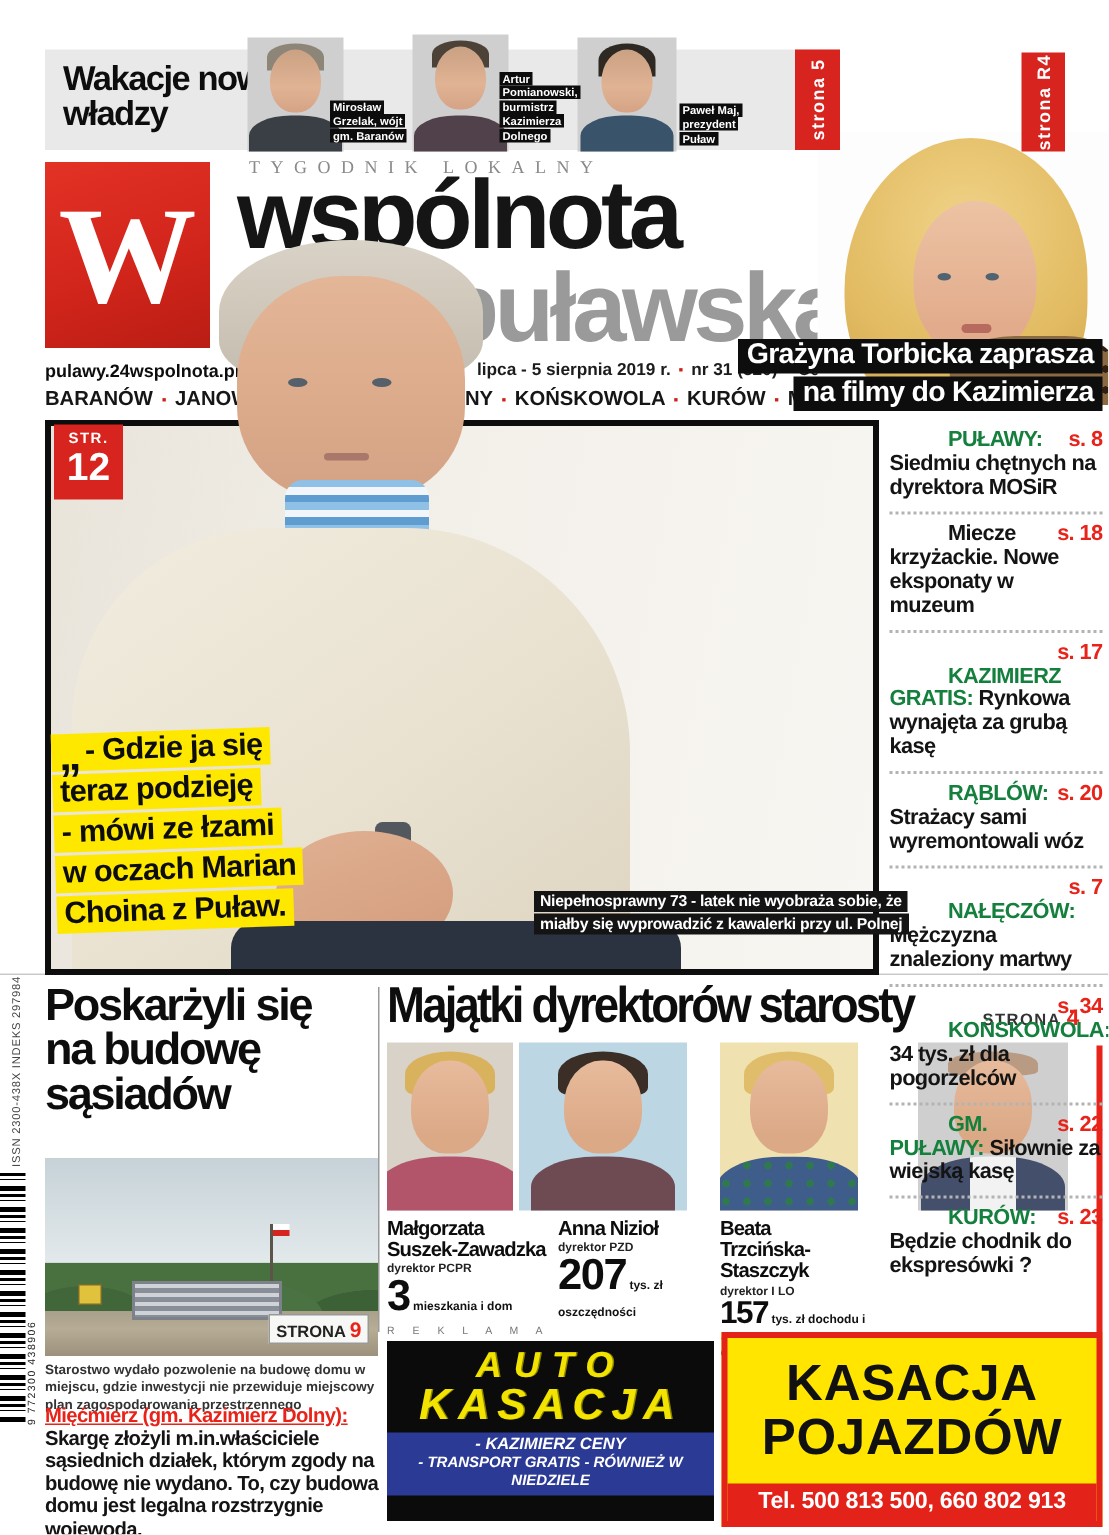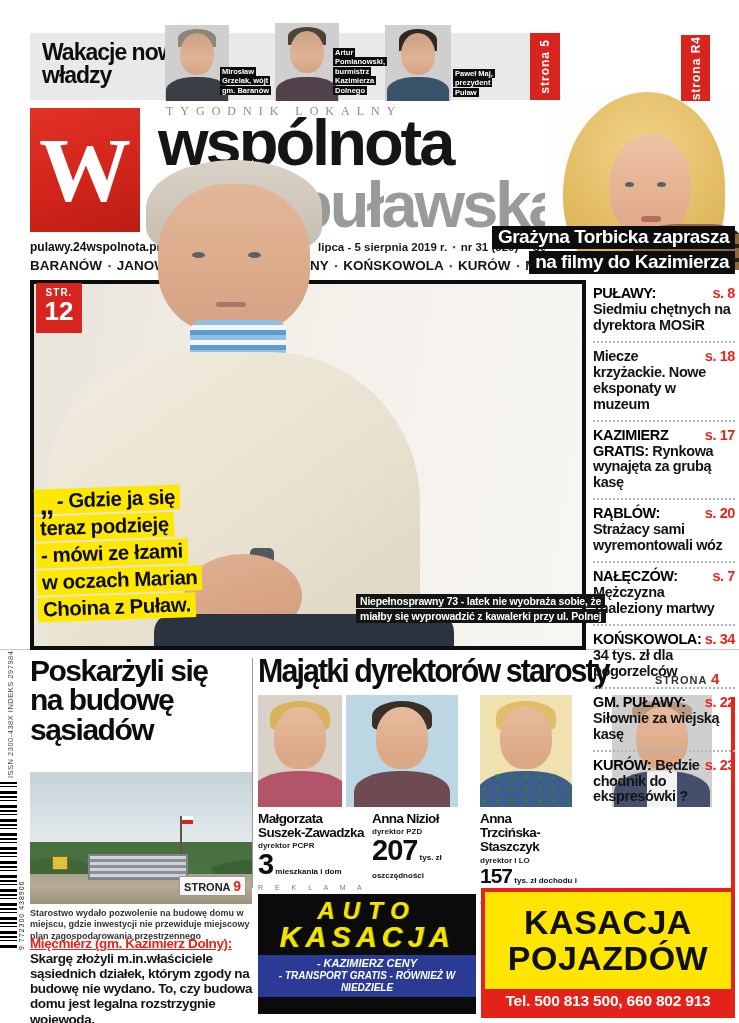--- a/index.html
+++ b/index.html
@@ -90,21 +90,21 @@
   .qmark{font-size:30px;line-height:0.6;vertical-align:-6px;padding-right:3px;}
   .photo-cap{left:356px;top:594px;width:226px;z-index:6;}
   .photo-cap div{display:table;background:#141414;color:#fff;font-size:10.5px;font-weight:700;
       letter-spacing:-0.2px;padding:1px 4px;margin-bottom:1px;white-space:nowrap;}
 
   
   .sidebar{left:593px;top:280px;width:142px;z-index:1;}
   .sb-item{border-bottom:2px dotted #b3b3b3;padding:6px 0 7px;font-size:14.5px;font-weight:700;
       line-height:1.1;letter-spacing:-0.4px;color:#141414;}
   .sb-item:last-child{border-bottom:none;}
-  .sb-town{color:#000000;}
+  .sb-town{color:#15803d;margin-left:39px;}
   .sb-page{float:right;color:#e8231a;}
 
   
   .hrule{left:0px;top:649px;width:739px;height:1px;background:#c9c9c9;}
   .vdiv{left:252px;top:658px;width:1px;height:230px;background:#9a9a9a;}
   .redv{left:731px;top:697px;width:4px;height:191px;background:#e8231a;}
 
   
   .lstory-h{left:30px;top:656px;width:224px;font-size:30px;font-weight:900;line-height:0.98;
       letter-spacing:-1.5px;color:#0d0d0d;}
@@ -365,21 +365,21 @@
 Suszek-Zawadzka</div>
     <div class="dir-role">dyrektor PCPR</div>
     <div><span class="dir-big">3</span><span class="dir-small"> mieszkania i dom</span></div>
   </div>
   <div class="abs dir-info" style="left:372px;">
     <div class="dir-name" style="white-space:pre-line;">Anna Nizioł</div>
     <div class="dir-role">dyrektor PZD</div>
     <div><span class="dir-big">207</span><span class="dir-small"> tys. zł oszczędności</span></div>
   </div>
   <div class="abs dir-info" style="left:480px;width:118px;">
-    <div class="dir-name" style="white-space:pre-line;">Anna
+    <div class="dir-name" style="white-space:pre-line;">Beata
 Trzcińska-Staszczyk</div>
     <div class="dir-role">dyrektor I LO</div>
     <div><span class="dir-big2">157</span><span class="dir-small"> tys. zł dochodu i</span></div>
     <div><span class="dir-big2">244</span><span class="dir-small"> tys. zł kredytu</span></div>
   </div>
 
   <div class="abs reklama">R E K L A M A</div>
   <div class="abs ad-auto">
     <div class="aa-t1">AUTO</div>
     <div class="aa-t2">KASACJA</div>

